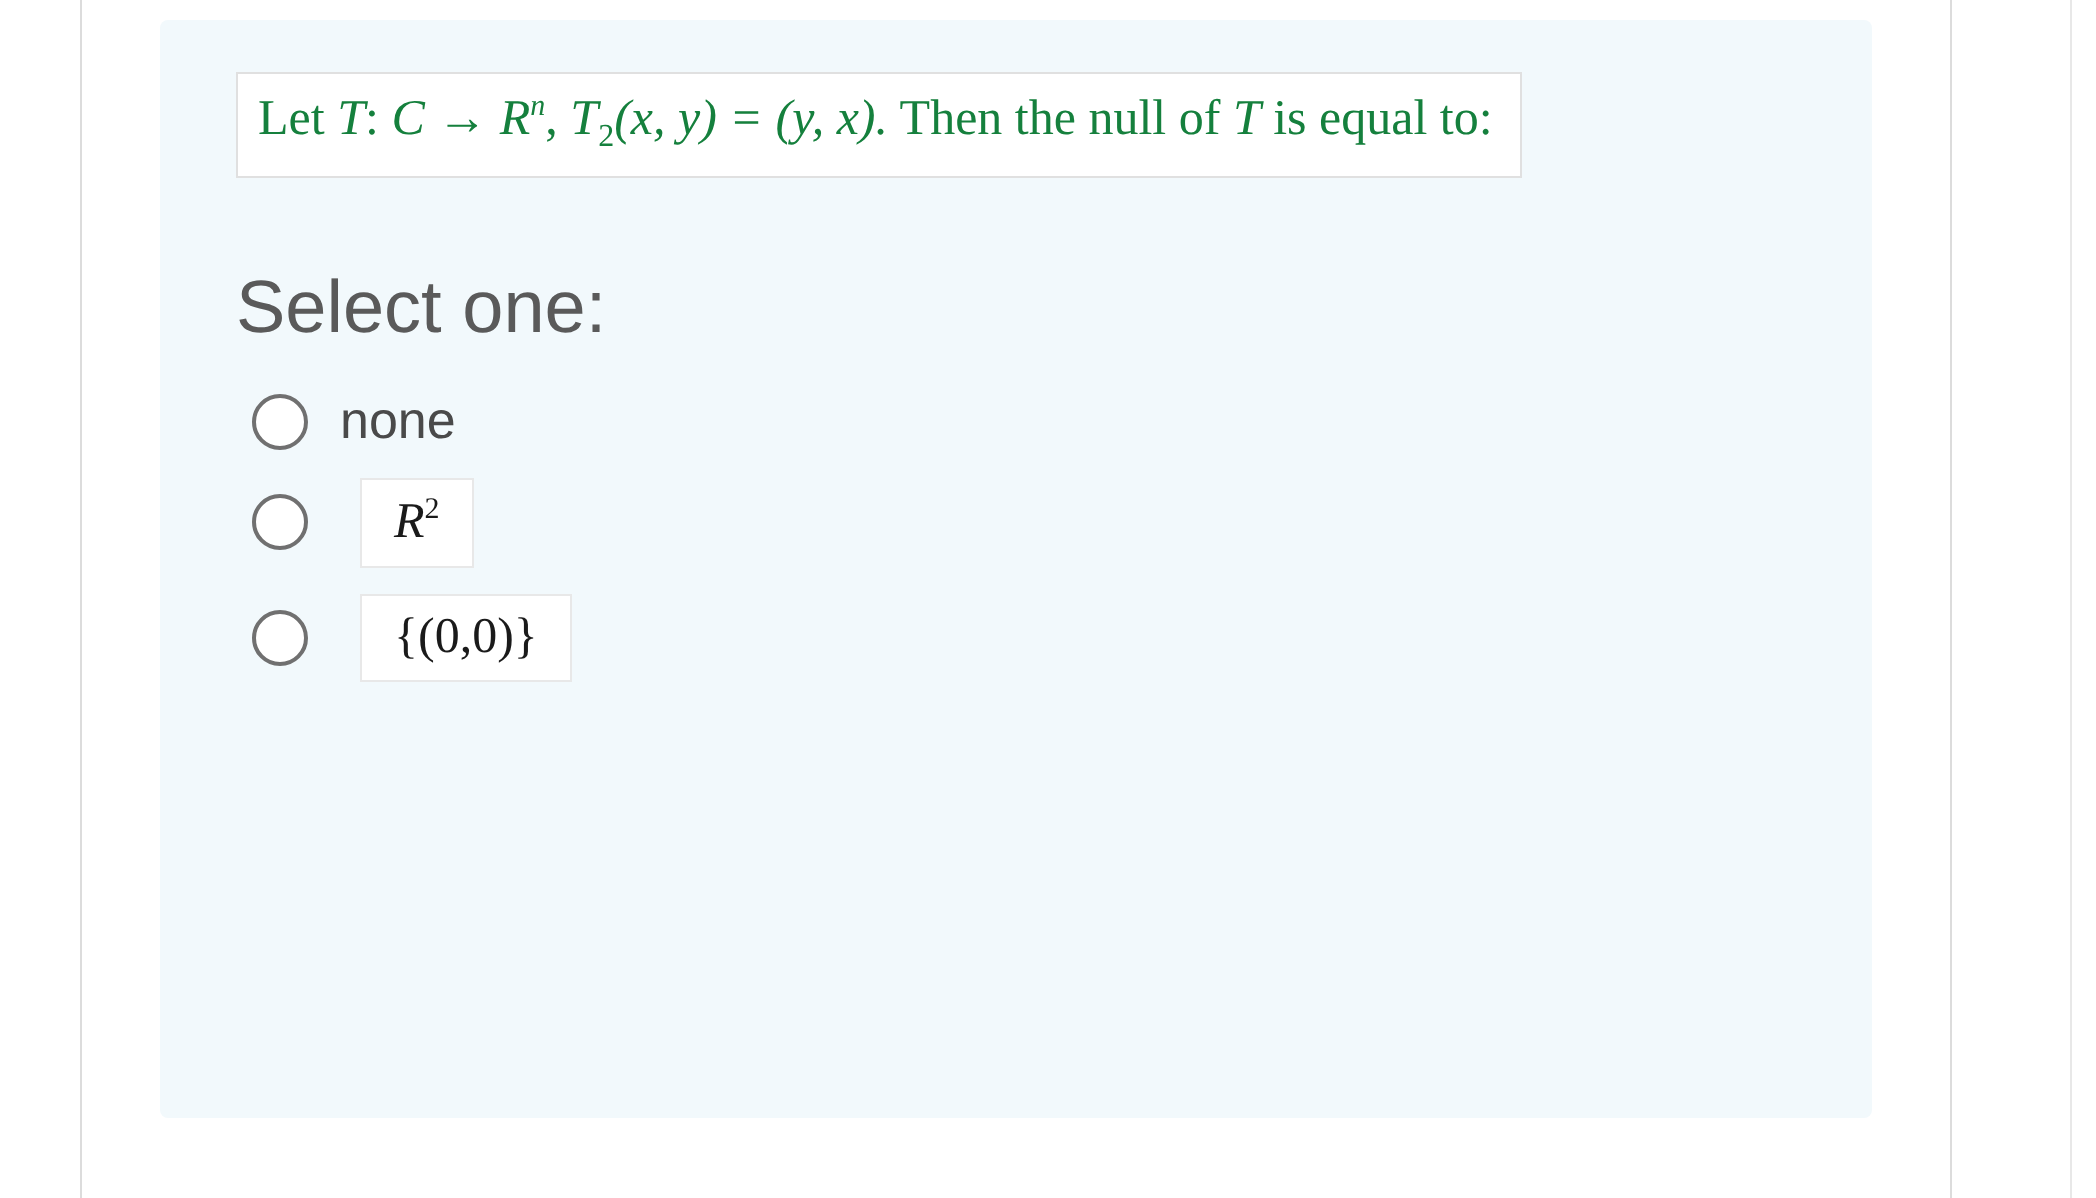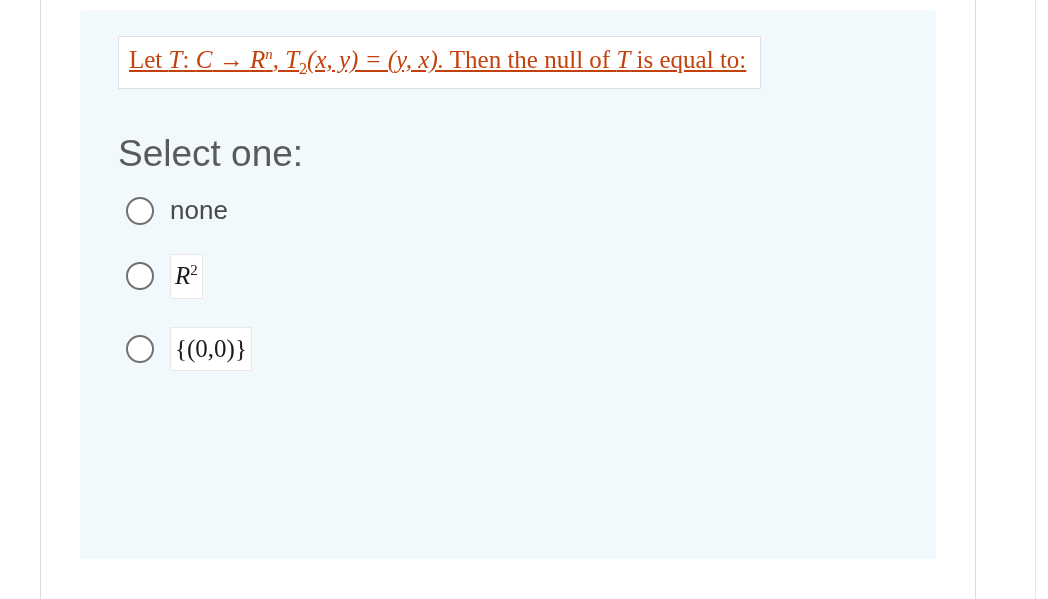--- a/index.html
+++ b/index.html
@@ -44,23 +44,22 @@
     .question-image-box {
       background: #ffffff;
       border: 1px solid #e0e0e0;
       padding: 9px 14px 10px 10px;
       display: inline-block;
       margin-bottom: 44px;
     }
     .question-text {
       font-family: Georgia, 'Times New Roman', serif;
       font-size: 25px;
-      color: #c2410c;
+      color: #15803d;
       white-space: nowrap;
-      text-decoration: underline;
     }
     .question-text .serif-italic {
       font-style: italic;
       font-family: 'Times New Roman', Georgia, serif;
     }
     .question-text .serif {
       font-family: 'Times New Roman', Georgia, serif;
     }
     .question-text sup {
       font-size: 15px;
@@ -71,21 +70,21 @@
       vertical-align: sub;
     }
     .select-prompt {
       font-size: 37px;
       color: #5a5a5a;
       margin-bottom: 20px;
     }
     .options {
       display: flex;
       flex-direction: column;
-      gap: 28px;
+      gap: 13px;
       padding-left: 8px;
       text-align: center;
     }
     .option-row {
       display: flex;
       align-items: center;
       gap: 16px;
     }
     .radio {
       width: 28px;
@@ -96,25 +95,26 @@
       background: #ffffff;
       cursor: pointer;
     }
     .option-label {
       font-size: 26px;
       color: #4a4a4a;
     }
     .option-image-box {
       background: #ffffff;
       border: 1px solid #e8e8e8;
-      padding: 7px 4px;
+      padding: 7px 16px;
       font-family: 'Times New Roman', Georgia, serif;
       font-size: 25px;
       color: #1a1a1a;
       display: inline-block;
+      margin-left: 10px;
     }
     .option-image-box sup {
       font-size: 15px;
       vertical-align: super;
     }
   </style>
 </head>
 <body>
 
 <div class="outer-border"></div>

